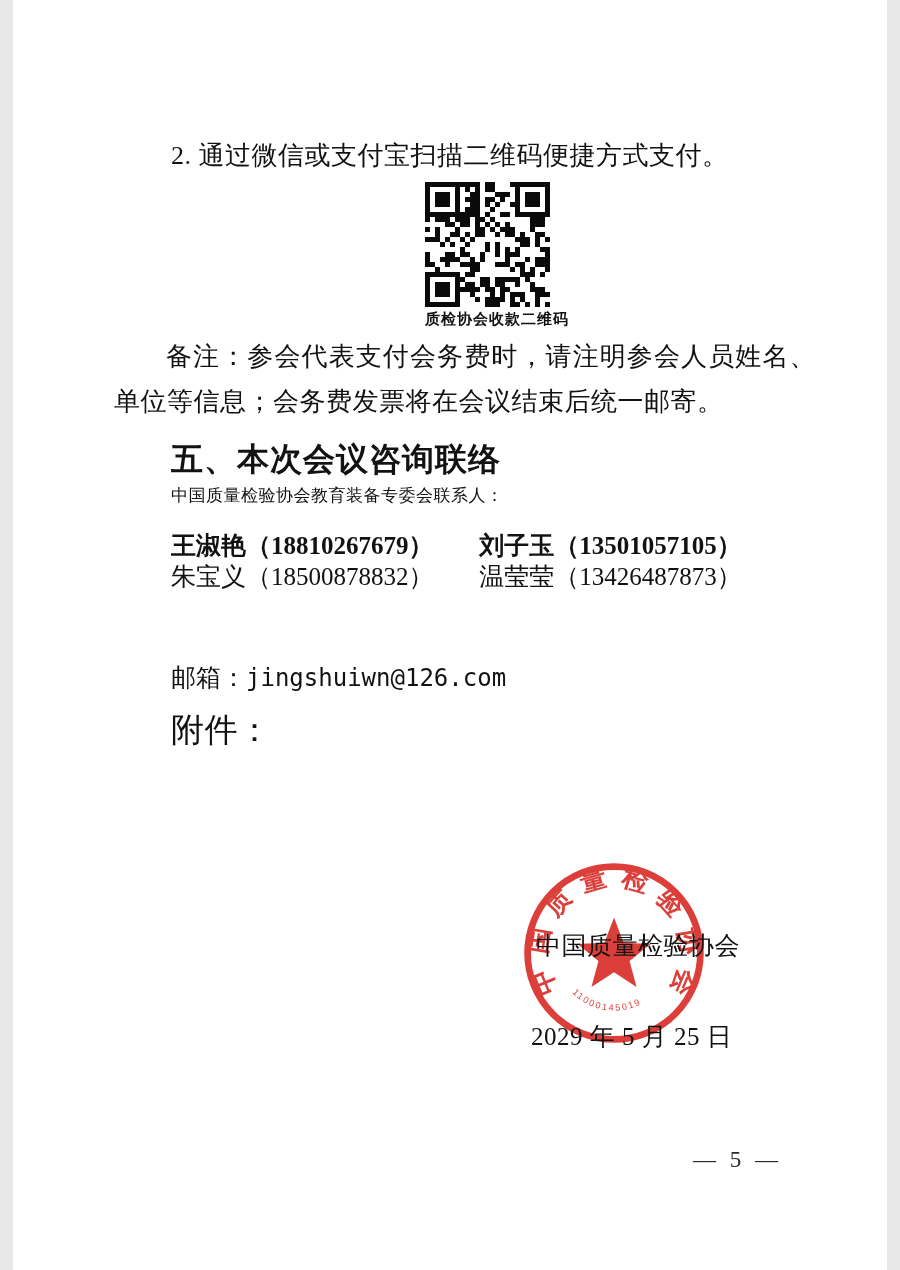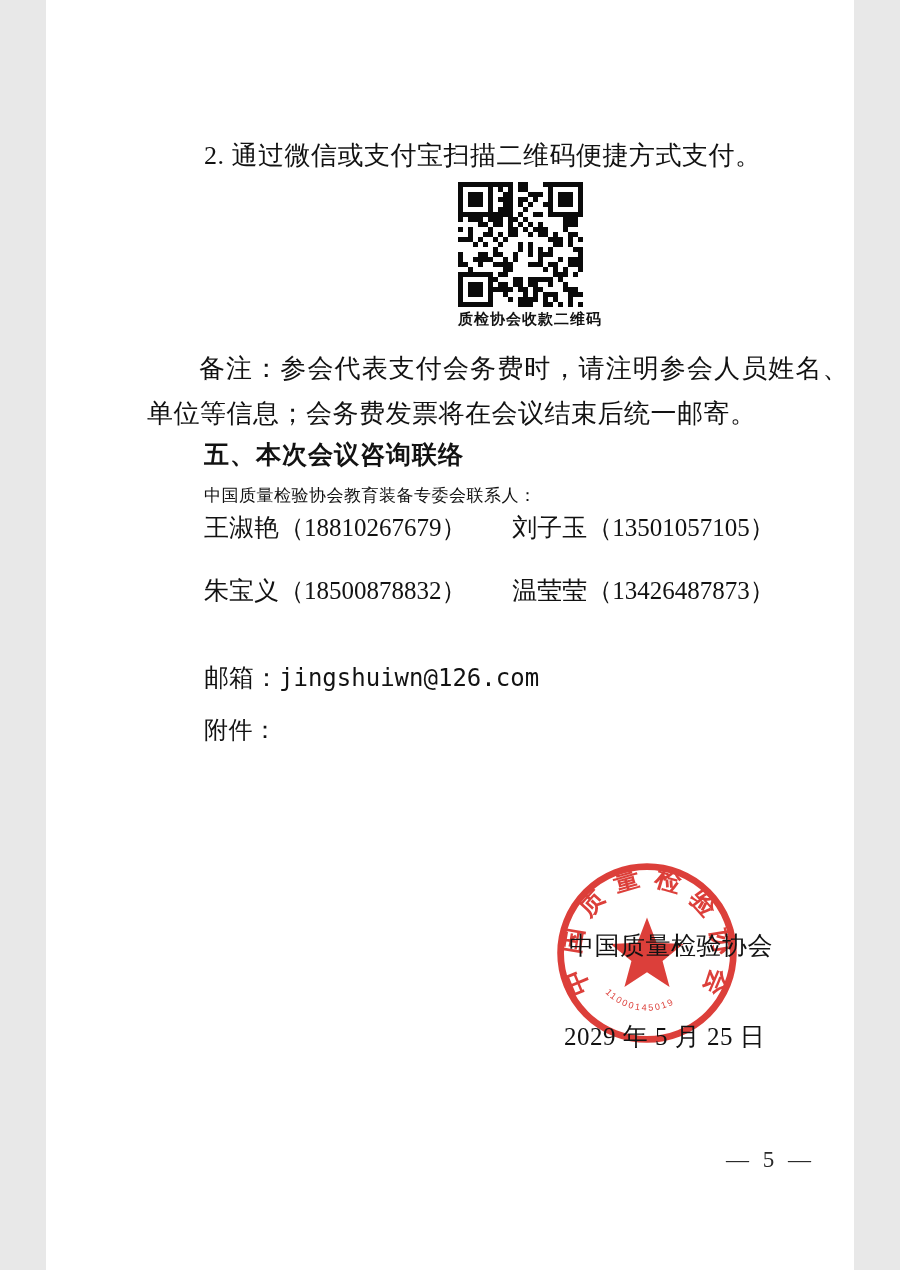--- a/index.html
+++ b/index.html
@@ -1,18 +1,18 @@
 <!DOCTYPE html>
 <html><head>
 <meta charset="utf-8">
 <style>
   html,body{margin:0;padding:0;background:#e8e8e8;}
   .page{
     position:relative;
-    width:808px;height:1270px;
+    width:874px;height:1270px;
     margin:0 auto;
     background:#ffffff;
     font-family:"Liberation Serif","DejaVu Serif",serif;
     color:#121212;
     overflow:hidden;
   }
   .abs{position:absolute;}
   .body-text{font-size:26px;line-height:45px;letter-spacing:0.5px;}
   .payment-line{left:158px;top:133px;}
   .qr-block{left:412px;top:182px;width:125px;text-align:right;}
@@ -27,41 +27,41 @@
   .qr-grid .m.d{background:#0a0a0a;}
   .qr-caption{
     margin-top:3px;
     font-family:"Liberation Sans","DejaVu Sans",sans-serif;
     font-weight:bold;
     font-size:15px;
     letter-spacing:1px;
     white-space:nowrap;
   }
   .note-para{
-    left:101px;top:346px;width:702px;
+    left:101px;top:334px;width:702px;
     text-indent:2em;
     text-align:justify;
     font-family:Liberation Serif, serif;
   }
   .section-heading{
     left:158px;top:438px;
     font-family:"Liberation Sans","DejaVu Sans",sans-serif;
     font-weight:bold;
-    font-size:25px;
+    font-size:32px;
     letter-spacing:1px;
   }
   .contact-intro{left:158px;top:484px;font-size:17px;letter-spacing:0.5px;}
   .contact-row{left:158px;font-size:25px;white-space:nowrap;}
   .contact-row .c1{display:inline-block;width:302px;}
-  .row1{top:511px;}
-  .row2{top:574px;}
+  .row1{top:529px;font-weight:bold;}
+  .row2{top:560px;}
   .email-line{left:158px;top:619px;font-size:25px;margin-top:42px;}
   .email-addr{font-family:"DejaVu Sans Mono","Liberation Mono",monospace;font-size:24px;}
   .attachment{left:158px;top:708px;display:flex;}
-  .attachment .label{font-size:24px;line-height:45px;white-space:nowrap;letter-spacing:0.5px;text-align:center;}
+  .attachment .label{font-size:33px;line-height:45px;white-space:nowrap;letter-spacing:0.5px;text-align:center;}
   .attachment .content{width:578px;font-size:26px;line-height:45px;letter-spacing:0.5px;text-align:justify;}
   .stamp{left:505px;top:857px;width:192px;height:192px;opacity:0.88;}
   .org-line{left:523px;top:929px;font-size:25px;letter-spacing:0.5px;z-index:5;}
   .date-line{left:518px;top:1020px;font-size:25px;letter-spacing:0.5px;z-index:5;}
   .page-number{
     left:680px;top:1147px;
     font-size:23px;
     letter-spacing:4px;
     color:#2a2a2a;
   }

